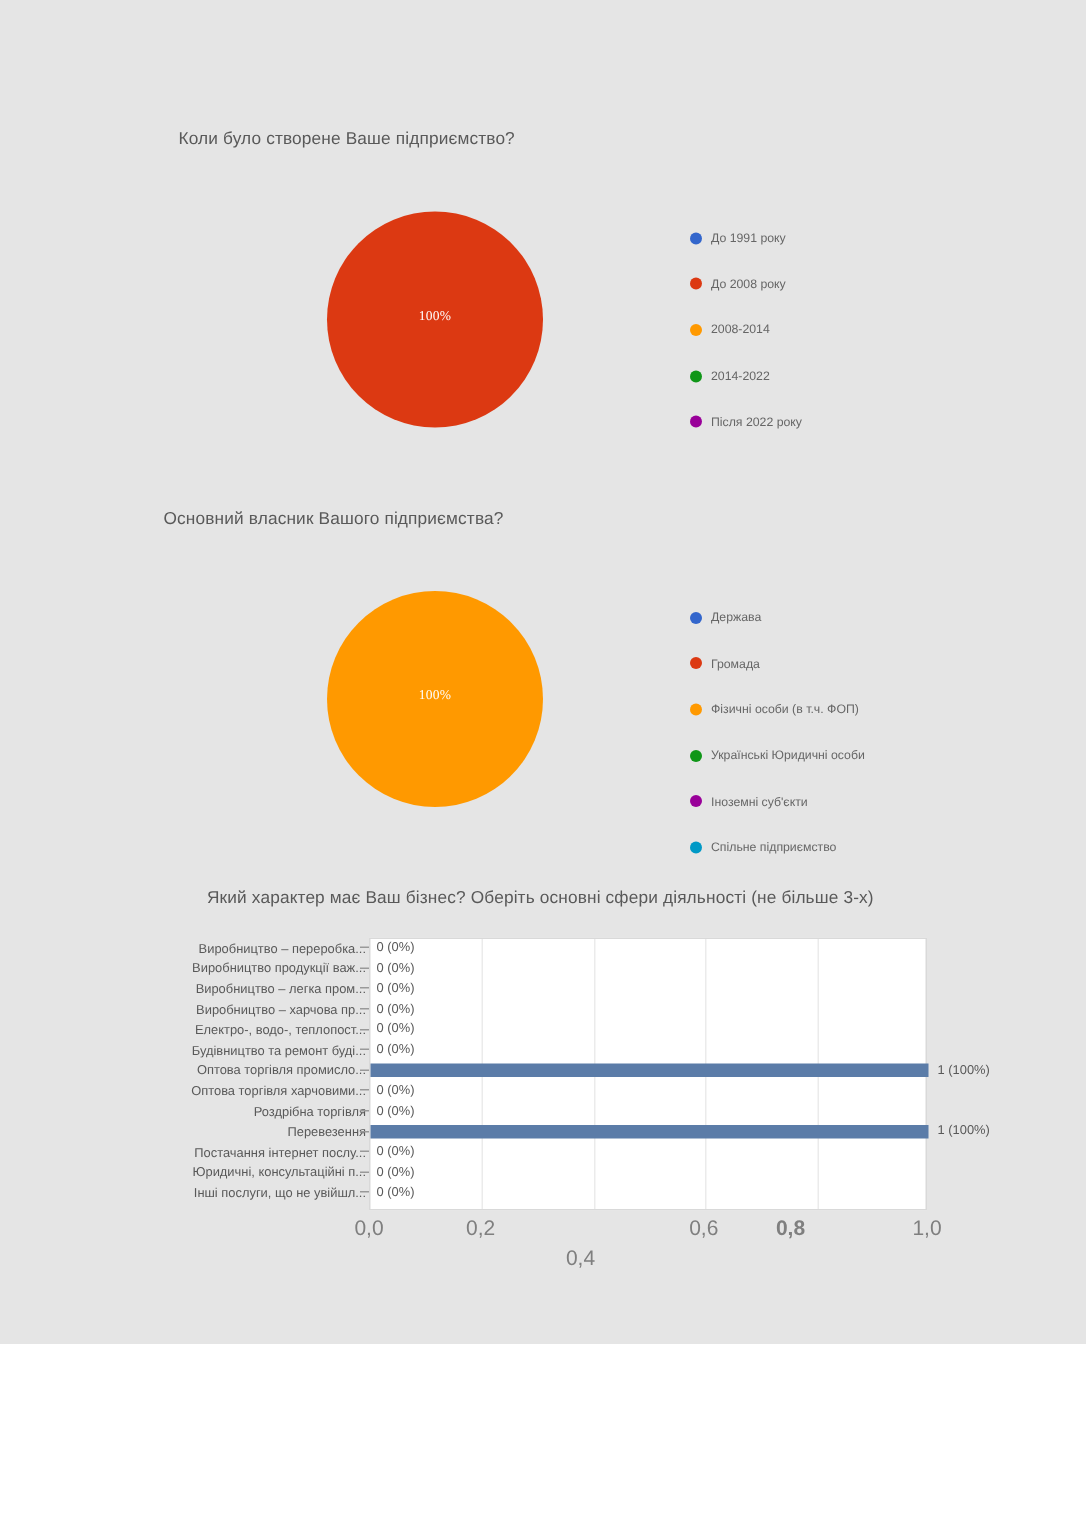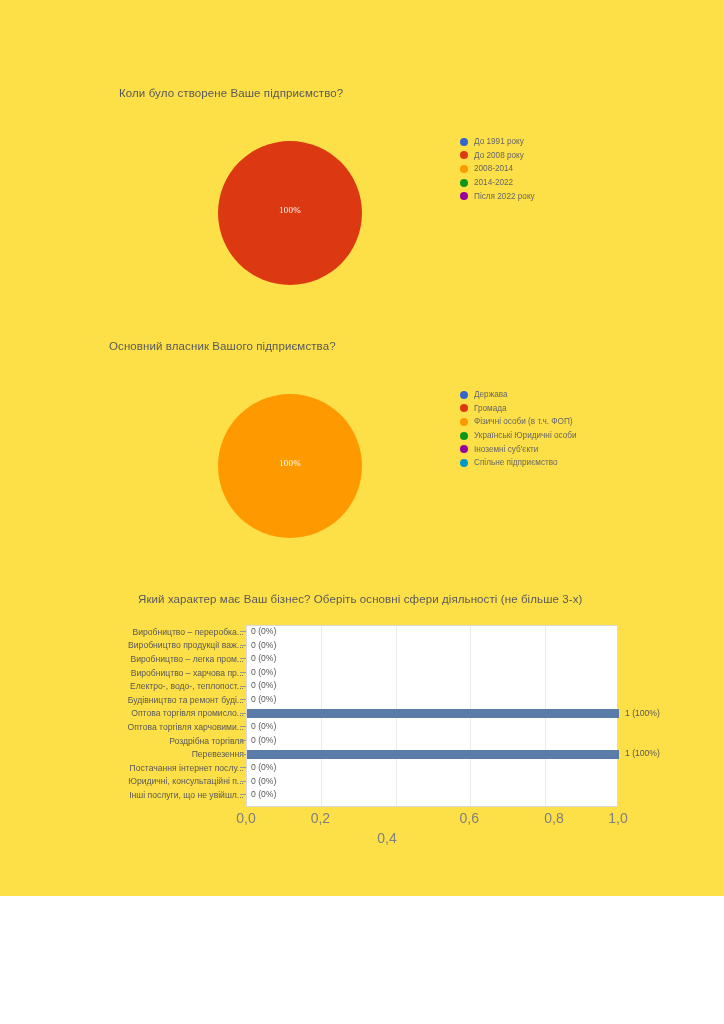--- a/index.html
+++ b/index.html
@@ -15,21 +15,21 @@
     font-family: "Liberation Sans", sans-serif;
     color: #555555;
     overflow: hidden;
   }
 
   .page {
     position: absolute;
     left: 0; top: 0;
     width: 724px;
     height: 896px;
-    background: #fde047;
+    background: #e5e5e5;
   }
 
   
   .q-title {
     position: absolute;
     font-size: 11.5px;
     color: #595959;
     font-family: "Liberation Sans", sans-serif;
     letter-spacing: 0.1px;
     white-space: nowrap;
@@ -66,20 +66,21 @@
 
   .legend {
     position: absolute;
     left: 310px;
     top: 10px;
   }
   .legend-row {
     display: flex;
     align-items: center;
     height: 13.6px;
+    margin-top: 17px;
   }
   .legend-dot {
     width: 8px;
     height: 8px;
     border-radius: 50%;
     margin-right: 6px;
     flex: 0 0 auto;
   }
   .legend-text {
     font-size: 8.2px;
@@ -334,18 +335,18 @@
           <div class="cat-label">Інші послуги, що не увійшл...</div>
           <div class="tick"></div>
           <div class="val-label inside">0 (0%)</div>
         </div>
       </div>
     <div id="axis-labels">
         <div class="axis-tick-label" style="left: 0px;">0,0</div>
         <div class="axis-tick-label" style="left: 74.4px;">0,2</div>
         <div class="axis-tick-label" style="left: 141px; margin-top: 20px;">0,4</div>
         <div class="axis-tick-label" style="left: 223.2px;">0,6</div>
-        <div class="axis-tick-label" style="left: 308px;">0,8</div>
+        <div class="axis-tick-label" style="left: 281px; font-weight: bold;">0,8</div>
         <div class="axis-tick-label" style="left: 372px;">1,0</div>
       </div>
   </div>
 
 </div>
 
 </body></html>

